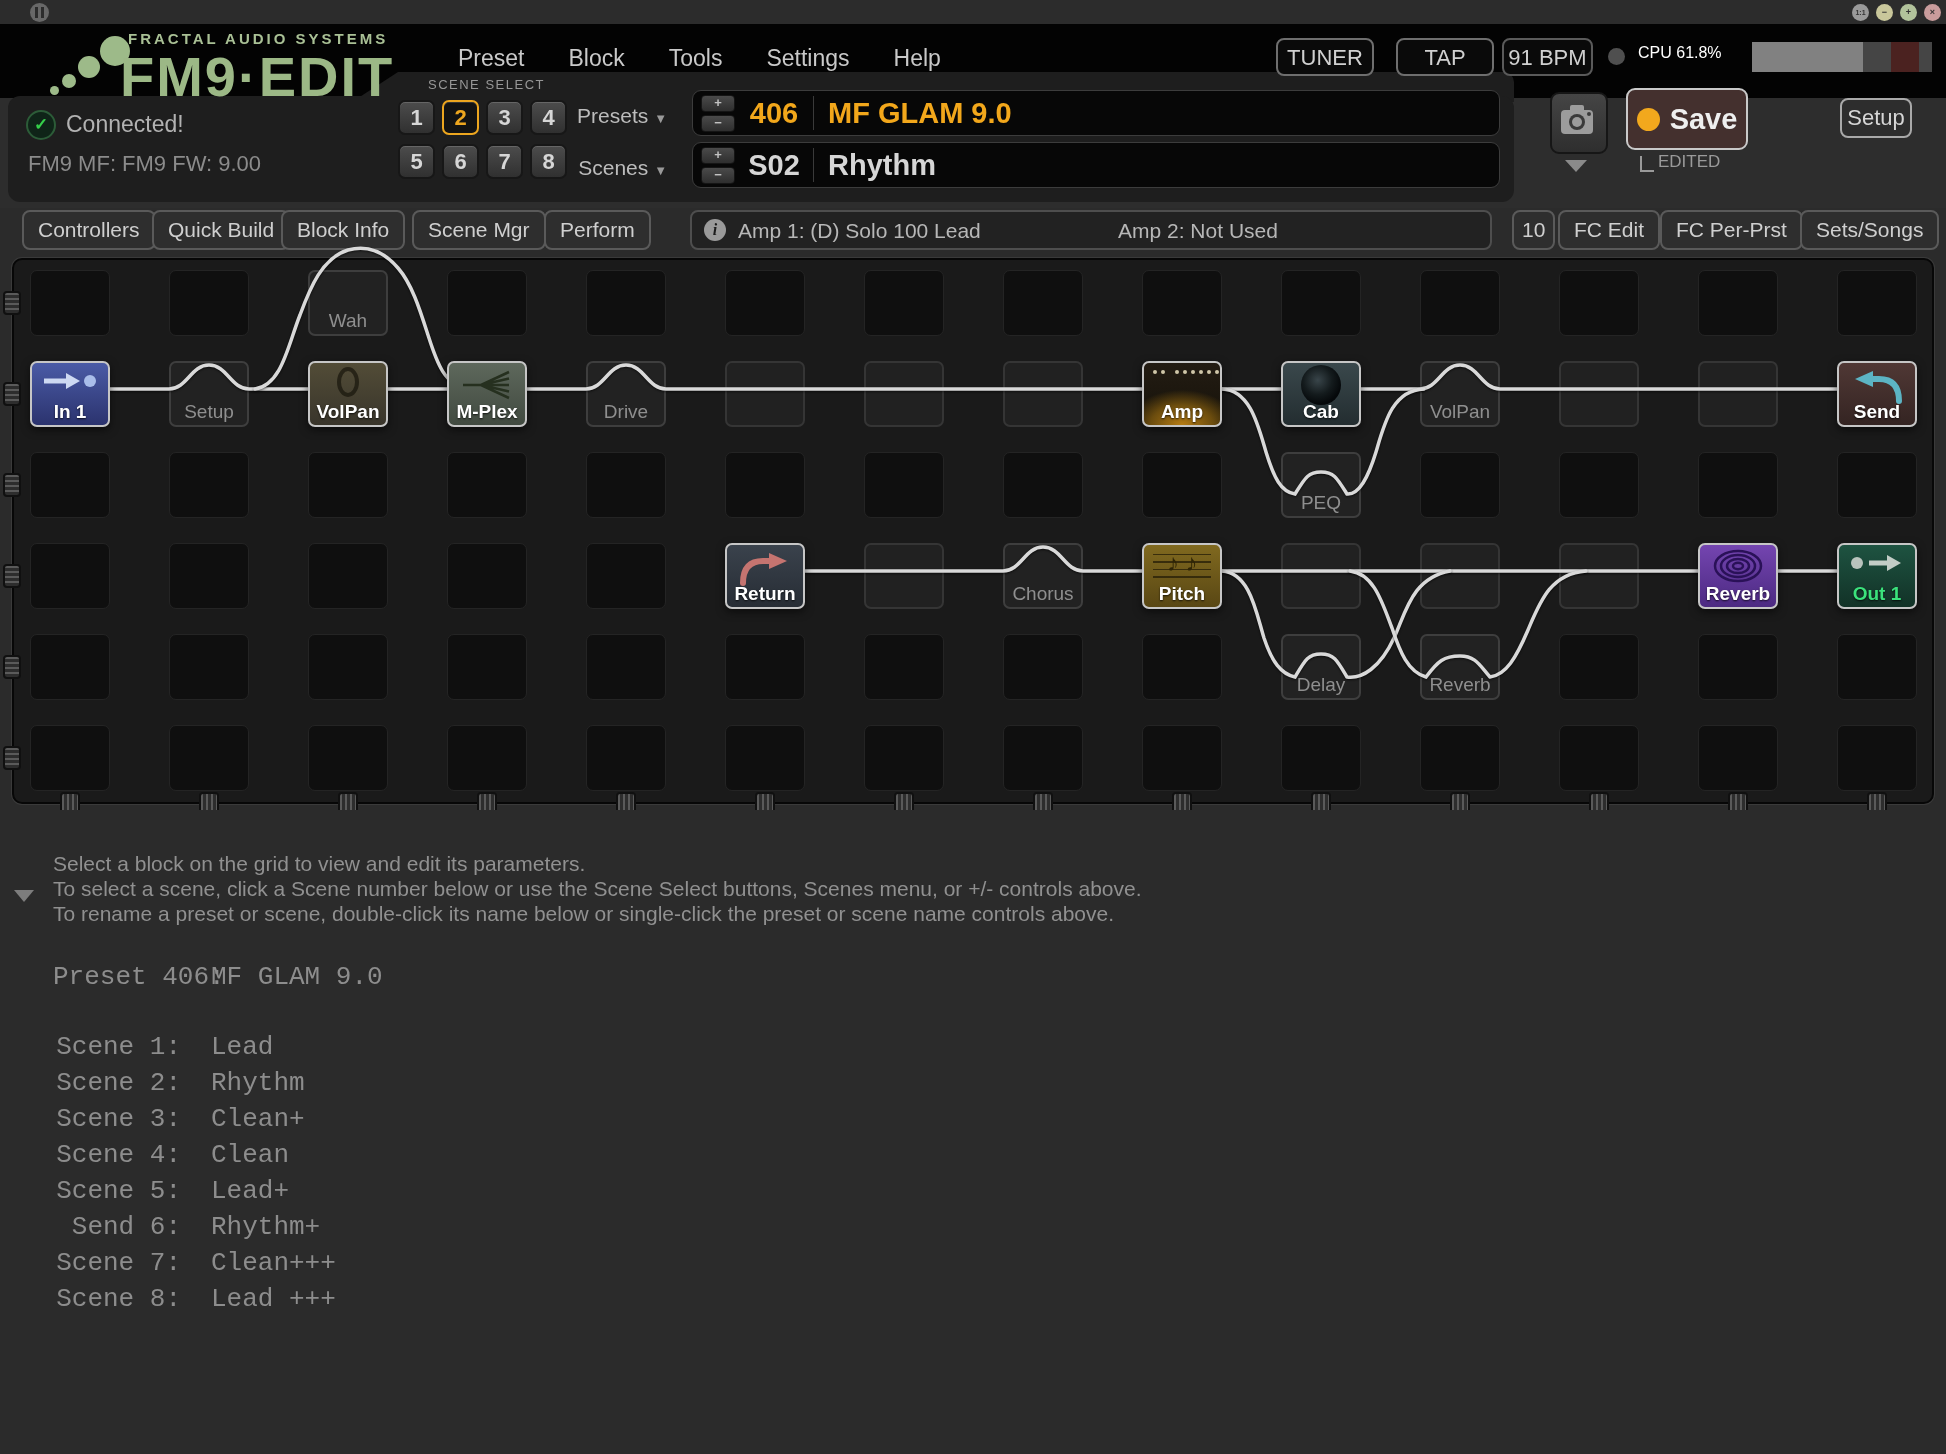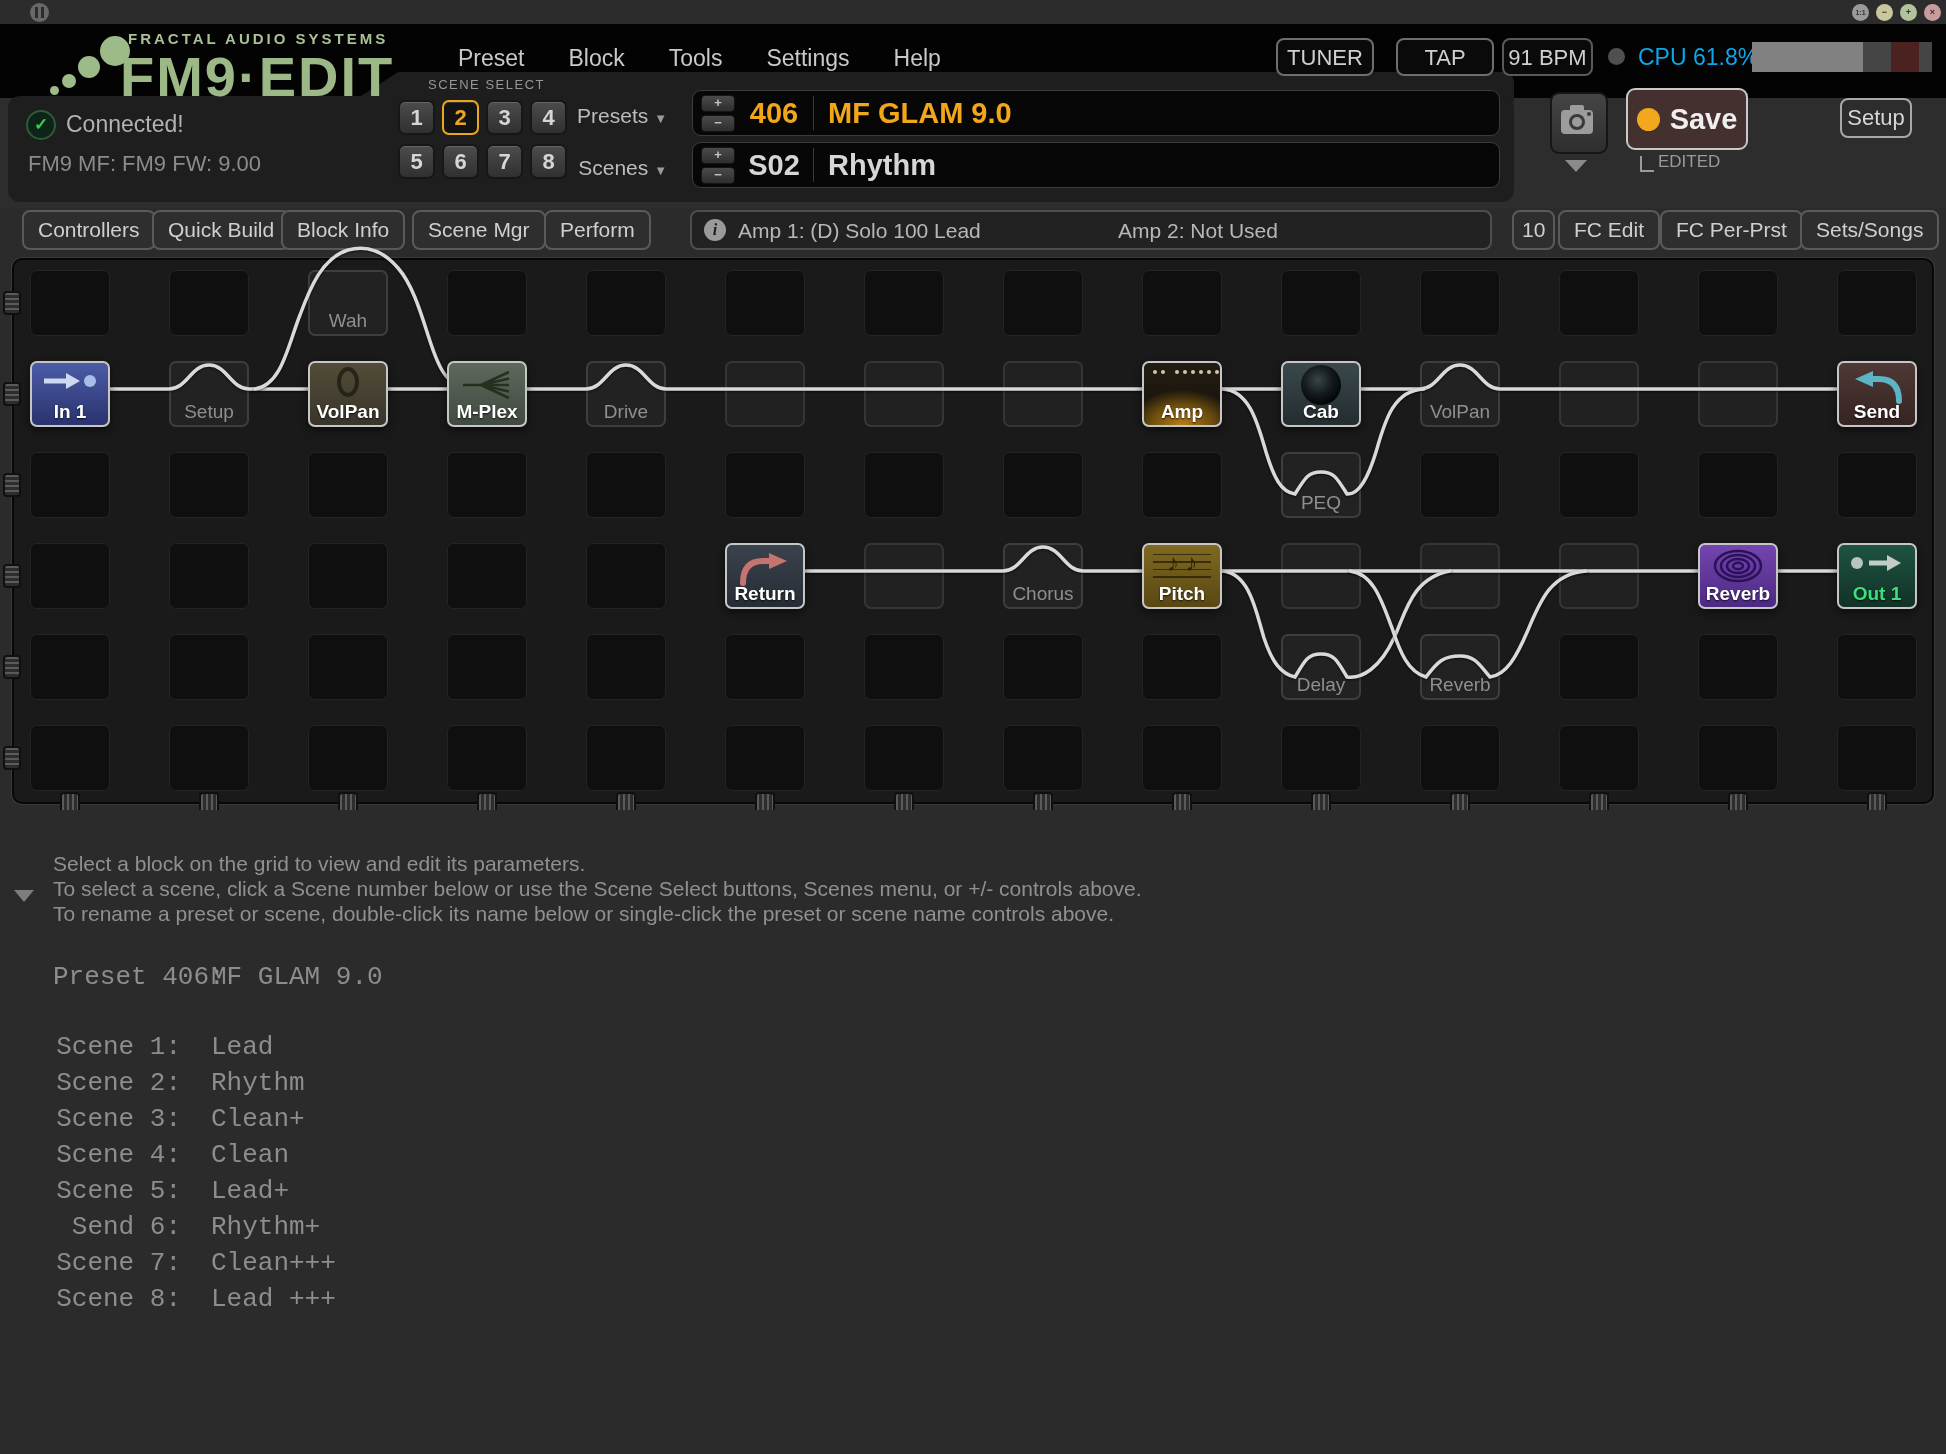--- a/index.html
+++ b/index.html
@@ -30,21 +30,21 @@
               letter-spacing:2px;color:#9cb886;}
 
   
   #menubar{position:absolute;left:458px;top:40px;height:36px;display:flex;gap:44px;align-items:center;}
   .menu-item{font-size:23px;color:#c9c9c9;cursor:default;}
 
   
   .hollow-btn{position:absolute;top:38px;height:38px;border:2px solid #6e6e6e;border-radius:8px;
               color:#d0d0d0;font-size:22px;text-align:center;line-height:36px;background:#0a0a0a;box-sizing:border-box;}
   #led-dot{position:absolute;left:1608px;top:48px;width:17px;height:17px;border-radius:50%;background:#4f4f4f;}
-  #cpu-label{position:absolute;left:1638px;top:44px;font-size:23px;color:#0ea5e9;}
+  #cpu-label{position:absolute;left:1638px;top:44px;font-size:16px;color:#ffffff;}
   #cpu-bar{position:absolute;left:1752px;top:42px;width:180px;height:30px;background:#454545;overflow:hidden;}
   #cpu-danger{position:absolute;left:77%;top:0;width:16%;height:100%;background:#4b2220;}
   #cpu-fill{position:absolute;left:0;top:0;height:100%;background:#818181;}
 
   
   #conn-check{position:absolute;left:26px;top:110px;width:26px;height:26px;border-radius:50%;
               border:2px solid #2c5c38;background:#0f2418;color:#35d04a;font-size:17px;
               font-weight:bold;text-align:center;line-height:25px;}
   #conn-text{position:absolute;left:66px;top:111px;font-size:23px;color:#b2b2b2;}
   #device-text{position:absolute;left:28px;top:151px;font-size:22px;color:#8b8b8b;}

